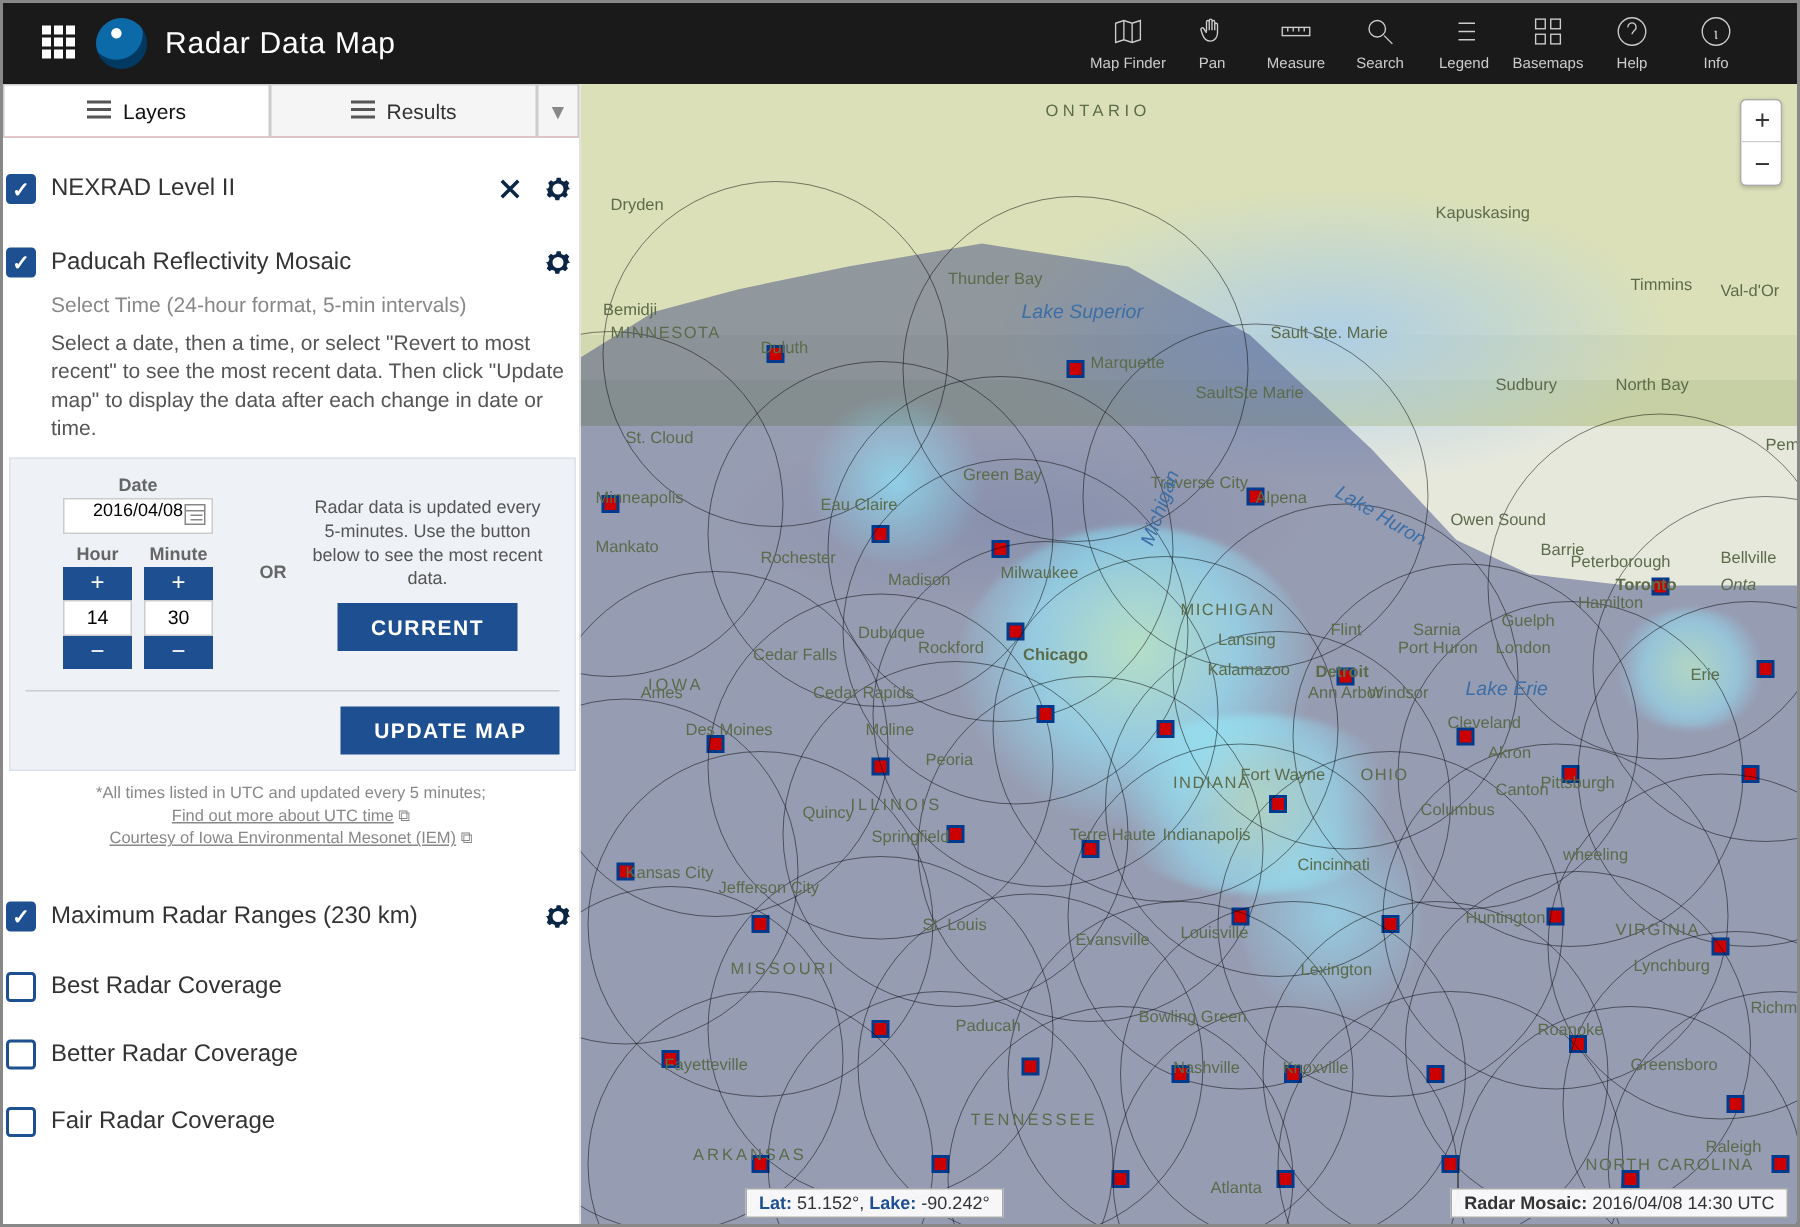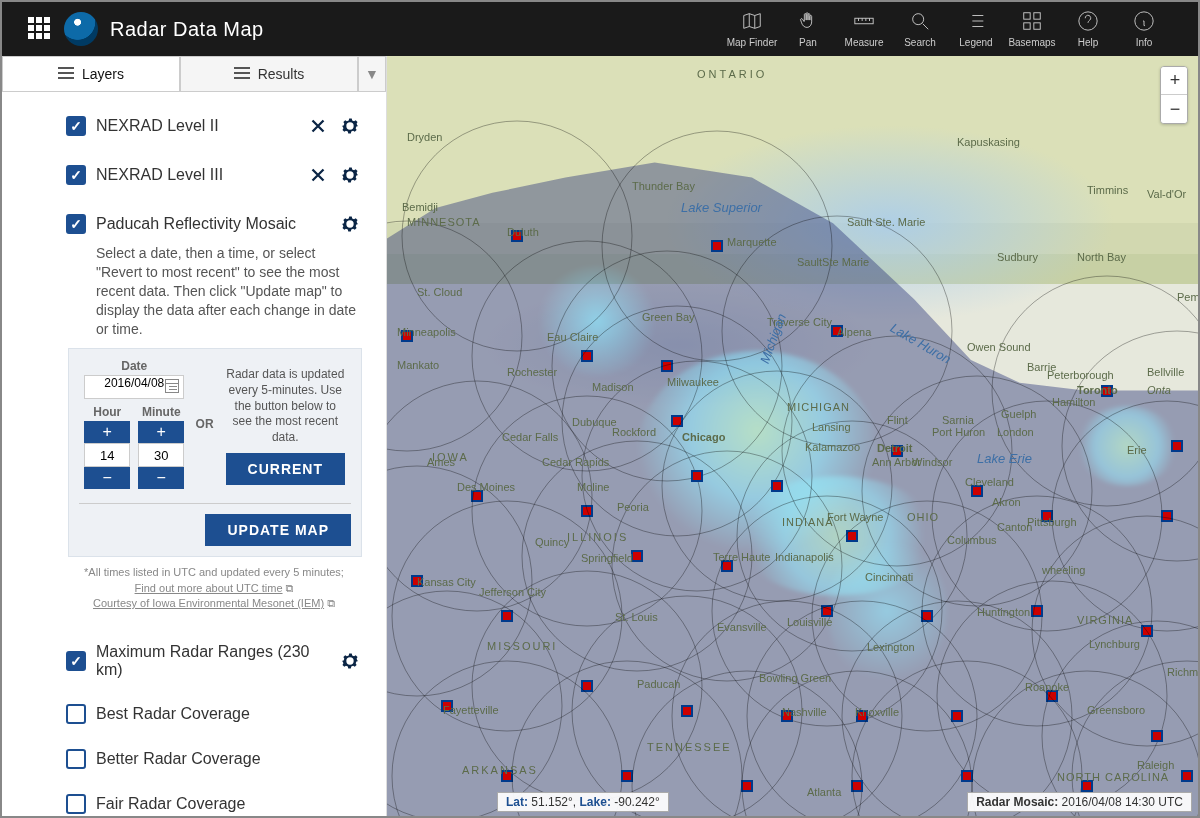--- a/index.html
+++ b/index.html
@@ -25,21 +25,21 @@
 
 .sidebar { width: 385px; background: #fff; display: flex; flex-direction: column; border-right: 1px solid #ddd; }
 .tabs { display: flex; height: 36px; border-bottom: 1px solid #ccc; background: #ef4444; }
 .tab { flex: 1; display: flex; align-items: center; justify-content: center; gap: 8px; font-size: 14px; color: #333; border: 1px solid #ccc; border-bottom: none; background: #f5f5f5; cursor: pointer; }
 .tab.active { background: #fff; color: #111; }
 .tab .ticon { width: 16px; height: 14px; background-image: linear-gradient(#555,#555); background-size: 100% 2px; background-repeat: no-repeat; position: relative; }
 .tab .ticon::before, .tab .ticon::after { content:""; position:absolute; left:0; right:0; height:2px; background:#555; }
 .tab .ticon::before { top:5px; } .tab .ticon::after { top:10px; }
 .tab.collapse { flex: 0 0 28px; color: #888; }
 
-.panel { flex: 1; overflow-y: auto; padding: 10px 24px 20px; margin-left: 40px; }
+.panel { flex: 1; overflow-y: auto; padding: 10px 2px 20px; }
 
 .layer { padding: 12px 0; border-bottom: 1px solid transparent; }
 .layer-head { display: flex; align-items: center; gap: 10px; }
 .chk { width: 20px; height: 20px; border: 2px solid #1d4f91; border-radius: 3px; display: flex; align-items: center; justify-content: center; cursor: pointer; flex-shrink: 0; }
 .chk.checked { background: #1d4f91; }
 .chk.checked::before { content:"✓"; color:#fff; font-size:14px; font-weight:bold; }
 .layer-title { font-size: 16px; color: #333; flex: 1; }
 .layer-act { display: flex; gap: 8px; }
 .iconbtn { width: 24px; height: 24px; color: #0b2545; cursor: pointer; display:flex; align-items:center; justify-content:center; }
 .iconbtn svg { width: 22px; height: 22px; fill: #0b2545; }
@@ -230,52 +230,35 @@
                 </div>
               <div class="iconbtn">
                   <svg viewBox="0 0 24 24">
                     <path d="M12 8a4 4 0 100 8 4 4 0 000-8zm9 4l-2 .5-.8 2 1 1.8-2 2-1.8-1-2 .8-.5 2h-2.8l-.5-2-2-.8-1.8 1-2-2 1-1.8-.8-2L3 12l2-.5.8-2-1-1.8 2-2 1.8 1 2-.8.5-2h2.8l.5 2 2 .8 1.8-1 2 2-1 1.8.8 2z"></path>
                   </svg>
                 </div>
             </div>
           </div>
         </div>
 
-        <div class="layer">
-          <div class="layer-head">
-            <div class="chk checked"></div>
-            <div class="layer-title">NEXRAD Level III</div>
-            <div class="layer-act">
-              <div class="iconbtn">
-                  <svg viewBox="0 0 24 24">
-                    <path d="M6 6l12 12M18 6L6 18" stroke="#0b2545" stroke-width="2.5"></path>
-                  </svg>
-                </div>
-              <div class="iconbtn">
-                  <svg viewBox="0 0 24 24">
-                    <path d="M12 8a4 4 0 100 8 4 4 0 000-8zm9 4l-2 .5-.8 2 1 1.8-2 2-1.8-1-2 .8-.5 2h-2.8l-.5-2-2-.8-1.8 1-2-2 1-1.8-.8-2L3 12l2-.5.8-2-1-1.8 2-2 1.8 1 2-.8.5-2h2.8l.5 2 2 .8 1.8-1 2 2-1 1.8.8 2z"></path>
-                  </svg>
-                </div>
-            </div>
-          </div>
-        </div>
 
         <div class="layer">
           <div class="layer-head">
             <div class="chk checked"></div>
             <div class="layer-title">Paducah Reflectivity Mosaic</div>
             <div class="layer-act">
               <div class="iconbtn">
                   <svg viewBox="0 0 24 24">
                     <path d="M12 8a4 4 0 100 8 4 4 0 000-8zm9 4l-2 .5-.8 2 1 1.8-2 2-1.8-1-2 .8-.5 2h-2.8l-.5-2-2-.8-1.8 1-2-2 1-1.8-.8-2L3 12l2-.5.8-2-1-1.8 2-2 1.8 1 2-.8.5-2h2.8l.5 2 2 .8 1.8-1 2 2-1 1.8.8 2z"></path>
                   </svg>
                 </div>
             </div>
           </div>
           <div class="mosaic-body">
+            <div class="sub1">Select Time (24-hour format, 5-min intervals)</div>
             <div class="sub2">Select a date, then a time, or select "Revert to most recent" to see the most recent data. Then click "Update map" to display the data after each change in date or time.</div>
             <div class="picker">
               <div class="picker-row">
                 <div class="date-col">
                   <div class="lbl">Date</div>
                   <div class="date-input"><span>2016/04/08</span><div class="cal"></div></div>
                   <div class="time-row">
                     <div class="spin">
                       <div class="lbl">Hour</div>
                       <button class="spin-btn">+</button>

